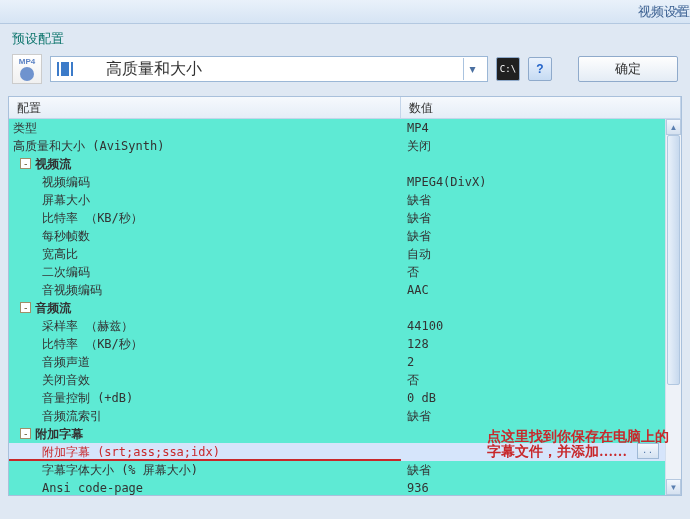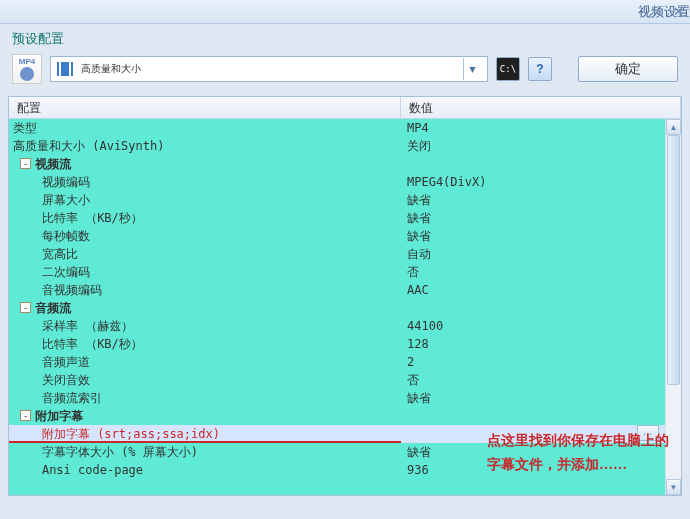--- a/index.html
+++ b/index.html
@@ -52,21 +52,21 @@
     position: relative;
   }
   .preset-select .film-icon {
     width:16px;height:14px;background:#3c7bc9;
     margin-right:8px;
     background-image: linear-gradient(#fff,#fff),linear-gradient(#fff,#fff);
     background-size: 2px 100%, 2px 100%;
     background-position: 2px 0, 12px 0;
     background-repeat: no-repeat;
   }
-  .preset-select .sel-text { flex:1; font-size:10px; }
+  .preset-select .sel-text { flex:1; font-size:16px;margin-left:25px; }
   .preset-select .dd {
     width:18px;height:22px;border-left:1px solid #aac3df;
     display:flex;align-items:center;justify-content:center;
     color:#4a6fa0;
   }
   .small-btn {
     width:24px;height:24px;border:1px solid #8faacb;
     background:linear-gradient(#f7fbff,#dde8f4);
     display:flex;align-items:center;justify-content:center;
     font-size:12px;border-radius:2px;
@@ -125,21 +125,21 @@
     border:1px solid #b1c7e0;border-radius:2px;
   }
   .annotation {
     position:absolute;
     left: 478px; top: 332px;
     width: 190px;
     color:#c8282b;
     font-size:14px;
     font-family:"SimSun","NSimSun",serif;
     font-weight:bold;
-    line-height:24px;
+    line-height:15px;
     pointer-events:none;
   }
   .browse-btn {
     position:absolute; right:22px; top:0; width:22px;height:16px;
     background:linear-gradient(#f2f7fd,#d5e2f1);
     border:1px solid #9fb9d6;
     display:flex;align-items:center;justify-content:center;
     font-size:8px;color:#456ea4;letter-spacing:1px;
   }
 </style>
@@ -230,20 +230,24 @@
       </div>
       <div class="trow">
         <div class="c1">    <span>音频声道</span></div>
         <div class="c2">2</div>
       </div>
       <div class="trow">
         <div class="c1">    <span>关闭音效</span></div>
         <div class="c2">否</div>
       </div>
       <div class="trow">
+        <div class="c1">    <span>音量控制 (+dB)</span></div>
+        <div class="c2">0 dB</div>
+      </div>
+      <div class="trow">
         <div class="c1">    <span>音频流索引</span></div>
         <div class="c2">缺省</div>
       </div>
       <div class="trow">
         <div class="c1"> <span class="expander">-</span><span style="font-weight: bold;">附加字幕</span></div>
         <div class="c2"></div>
       </div>
       <div class="trow selected">
         <div class="c1">    <span>附加字幕 (srt;ass;ssa;idx)</span></div>
         <div class="c2">

